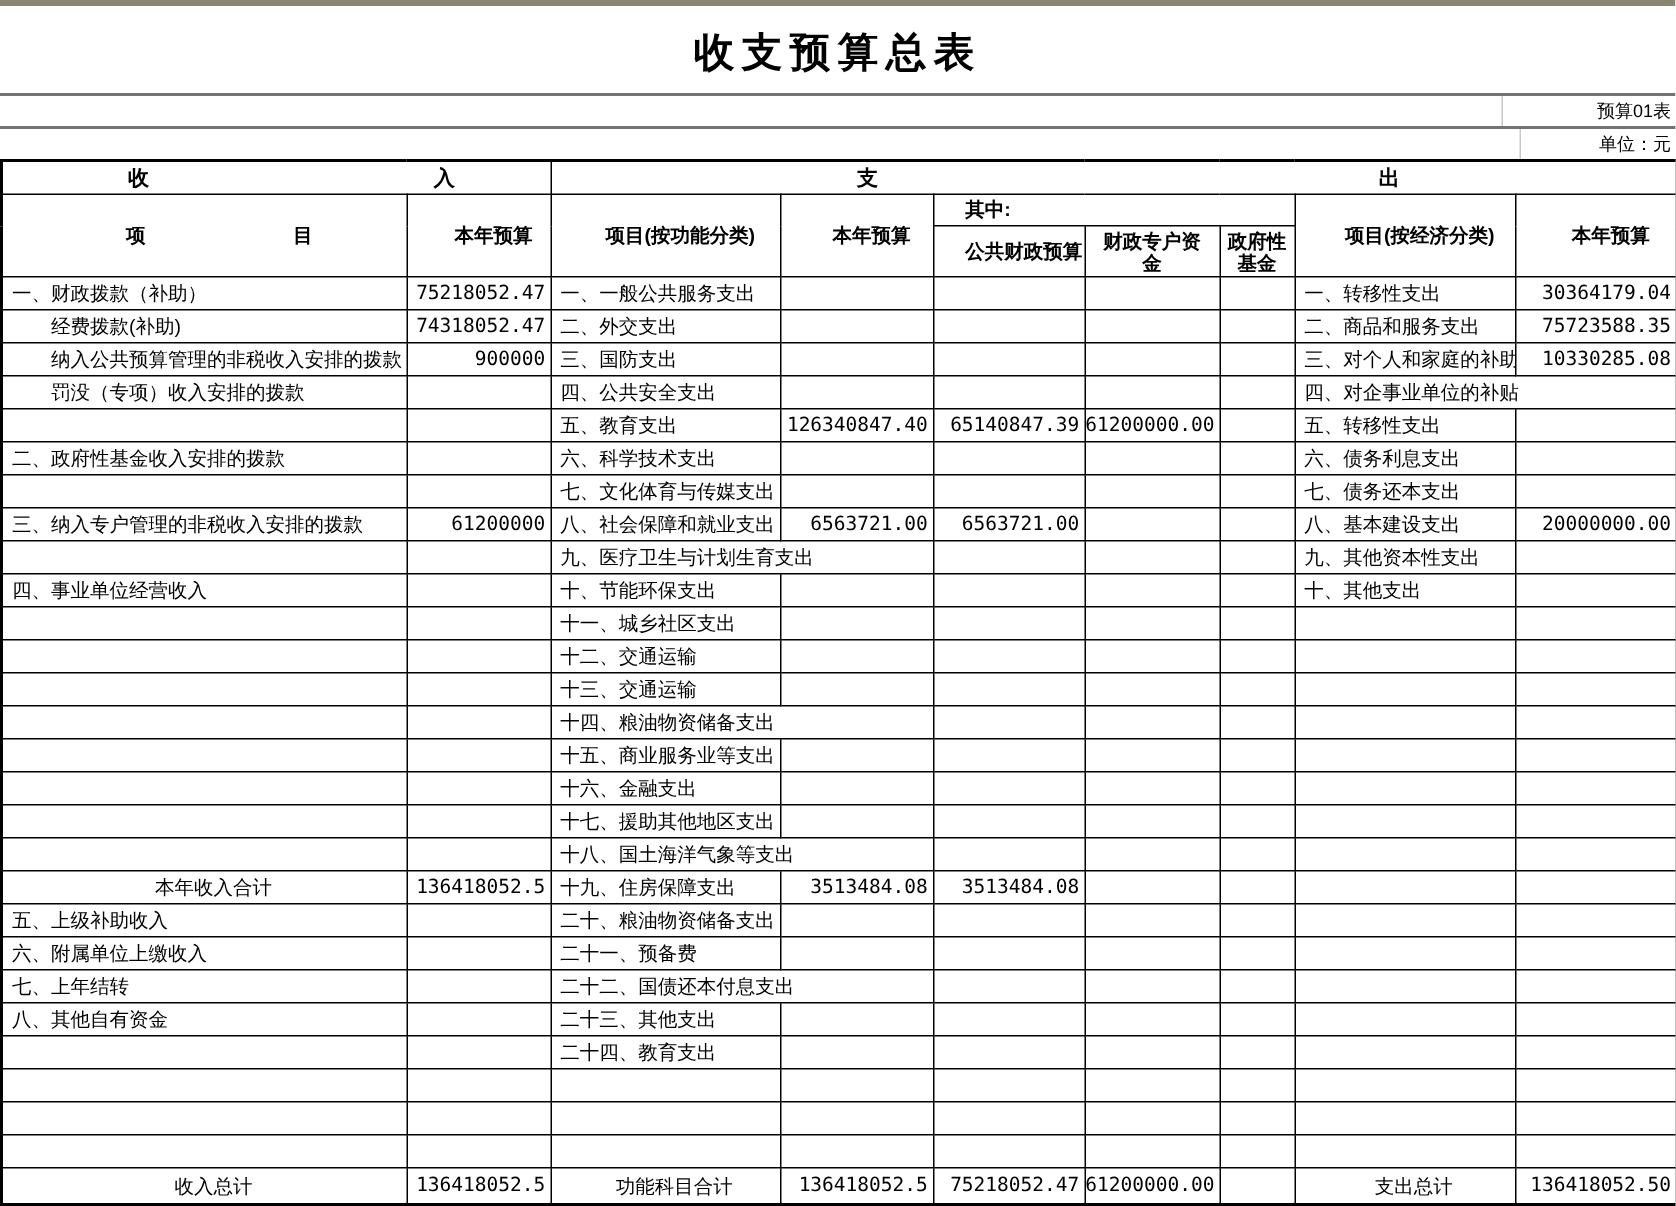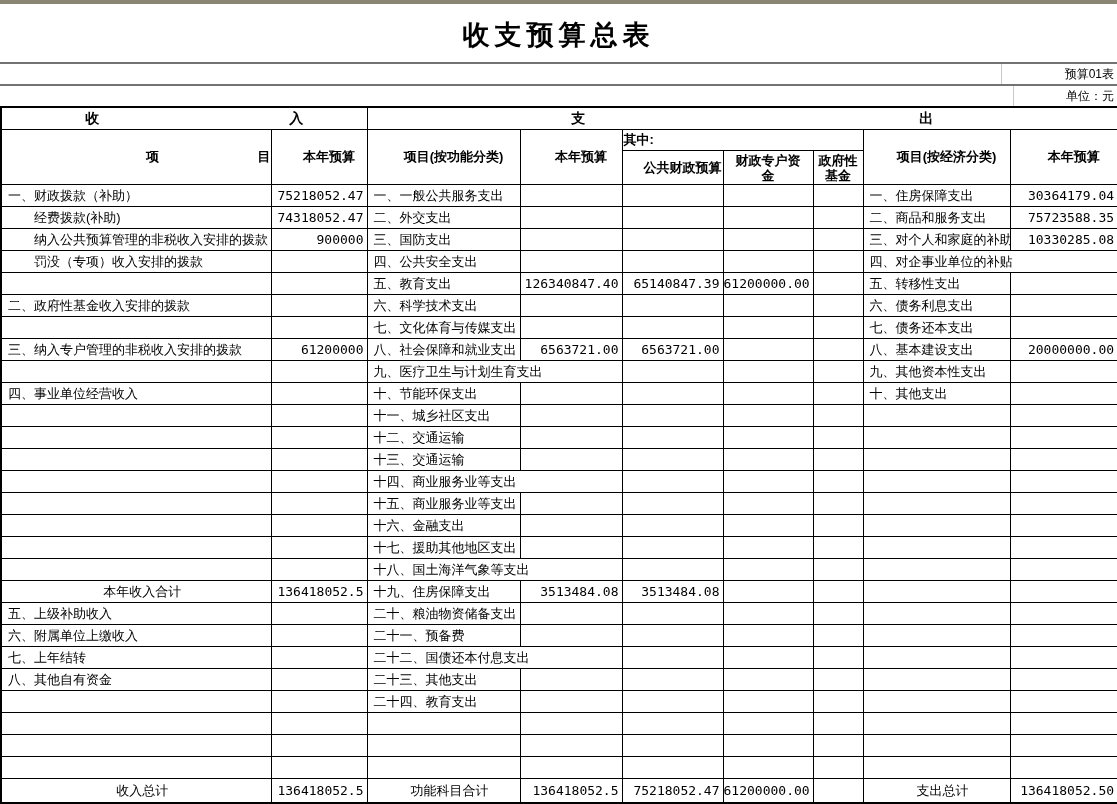--- a/index.html
+++ b/index.html
@@ -29,22 +29,22 @@
   th,td{
     border:1px solid #000;overflow:hidden;white-space:nowrap;
     font-size:13px;padding:0;vertical-align:middle;height:21px;
   }
   thead th{font-weight:bold;text-align:center;padding-left:20px;}
   tr.band th{height:21px;font-size:14px;}
   tr.h2a th{height:20px;}
   tr.h2b th{height:33px;}
   .spread-wide{word-spacing:330px;}
   .spread-mid{word-spacing:186px;}
-  .spread-item{word-spacing:95px;text-align:right;}
-  .among{text-align:left;padding-left:1px;}
+  .spread-item{word-spacing:95px;}
+  .among{text-align:left;padding-left:21px;}
   .wrap{white-space:normal;word-break:break-all;line-height:15px;padding:0 8px;}
   .wrap2{white-space:normal;word-break:break-all;line-height:15px;padding:0 4px;}
   td.lbl{text-align:left;padding-left:6px;}
   td.lbl.ind{padding-left:32px;}
   td.num{
     font-family:"DejaVu Sans Mono","Liberation Mono",monospace;
     font-size:13px;text-align:right;padding-right:3px;
   }
   td.ctr{text-align:center;padding-left:12px;}
   td.bold{font-weight:normal;}
@@ -98,21 +98,21 @@
   </thead>
   <tbody>
       <tr class="body">
         <td class="lbl">一、财政拨款（补助）</td>
         <td class="num">75218052.47</td>
         <td class="lbl">一、一般公共服务支出</td>
         <td class="num"></td>
         <td class="num"></td>
         <td class="num"></td>
         <td class="num"></td>
-        <td class="lbl">一、住房保障支出</td>
+        <td class="lbl">一、转移性支出</td>
         <td class="num">30364179.04</td>
       </tr>
       <tr class="body">
         <td class="lbl ind">经费拨款(补助)</td>
         <td class="num">74318052.47</td>
         <td class="lbl">二、外交支出</td>
         <td class="num"></td>
         <td class="num"></td>
         <td class="num"></td>
         <td class="num"></td>
@@ -234,21 +234,21 @@
         <td class="num"></td>
         <td class="num"></td>
         <td class="num"></td>
         <td class="num"></td>
         <td class="lbl"></td>
         <td class="num"></td>
       </tr>
       <tr class="body">
         <td class="lbl"></td>
         <td class="num"></td>
-        <td colspan="2" class="lbl">十四、商业服务业等支出</td>
+        <td colspan="2" class="lbl">十四、粮油物资储备支出</td>
         <td class="num"></td>
         <td class="num"></td>
         <td class="num"></td>
         <td class="lbl"></td>
         <td class="num"></td>
       </tr>
       <tr class="body">
         <td class="lbl"></td>
         <td class="num"></td>
         <td class="lbl">十五、商业服务业等支出</td>

